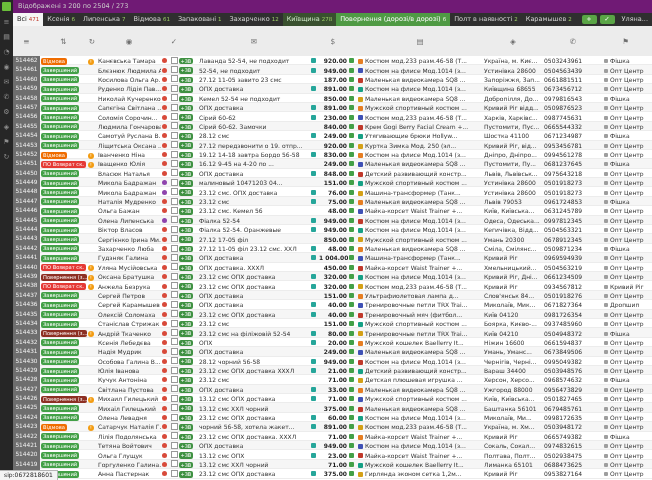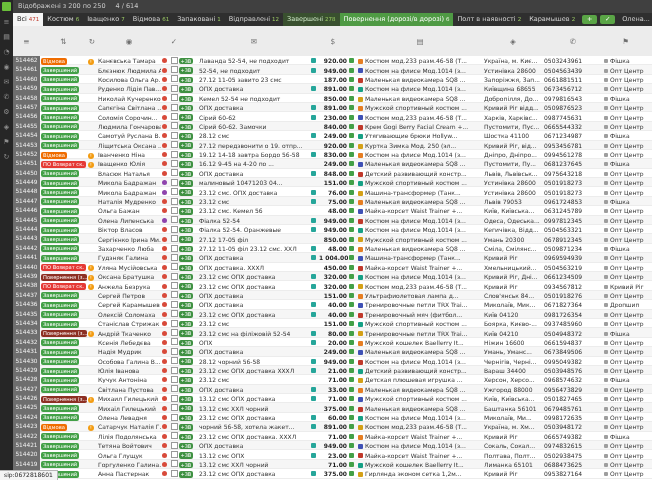--- a/index.html
+++ b/index.html
@@ -3,22 +3,22 @@
 <meta charset="utf-8">
 <style>
   html,body{margin:0;padding:0;background:#888;}
   .screen{position:relative;width:652px;height:480px;background:#fff;
     font-family:"DejaVu Sans",sans-serif;overflow:hidden;}
   
   .sidebar{position:absolute;left:0;top:0;width:13px;height:480px;background:#262626;z-index:2;}
   .logo{width:9px;height:9px;margin:2px auto 4px;background:#6abf3a;border-radius:1px;}
   .side-icon{width:13px;height:15px;color:#8d8d8d;font-size:7px;text-align:center;line-height:15px;cursor:pointer;}
   
-  .topbar{position:absolute;left:13px;top:0;right:0;height:13px;background:#404040;color:#c9c9c9;
-    font-size:6.5px;line-height:13px;padding:0 5px;display:flex;gap:10px;box-sizing:border-box;align-items:center;}
+  .topbar{position:absolute;left:13px;top:0;right:0;height:13px;background:#701a75;color:#c9c9c9;
+    font-size:6.5px;line-height:13px;padding:0 5px;display:flex;box-sizing:border-box;align-items:center;}
   
   .tabsbar{position:absolute;left:13px;top:13px;right:0;height:13px;background:#2f2f2f;display:flex;
     align-items:stretch;font-size:6.5px;color:#d5d5d5;overflow:hidden;}
   .tab{padding:0 4px;line-height:13px;white-space:nowrap;cursor:pointer;}
   .tab.active{background:#f5f5f5;color:#1d1d1d;}
   .tab.tint{background:#39502f;color:#cfe8c8;}
   .tab.solid{background:#4f9a44;color:#fff;}
   .tab .cnt{color:#9ccc65;font-size:5.5px;margin-left:2px;vertical-align:top;}
   .tab.active .cnt{color:#c0392b;}
   .tab.solid .cnt{color:#eaf7df;}
@@ -71,39 +71,39 @@
         <div class="side-icon">✆</div>
         <div class="side-icon">⚙</div>
         <div class="side-icon">◈</div>
         <div class="side-icon">⚑</div>
         <div class="side-icon">↻</div>
       </div>
   </div>
 
   <div class="topbar">
     <span>Відображені з 200 по 250</span>
-    <span>4 / 614</span>
+    <span>4 / 273</span>
   </div>
 
   <div class="tabsbar">
     <span class="tab active"><span>Всі</span><span class="cnt">471</span></span>
-      <span class="tab plain"><span>Костюм</span><span class="cnt">6</span></span>
-      <span class="tab plain"><span>Іващенко</span><span class="cnt">7</span></span>
+      <span class="tab plain"><span>Ксенія</span><span class="cnt">6</span></span>
+      <span class="tab plain"><span>Липенська</span><span class="cnt">7</span></span>
       <span class="tab plain"><span>Відмова</span><span class="cnt">61</span></span>
       <span class="tab plain"><span>Запаковані</span><span class="cnt">1</span></span>
-      <span class="tab plain"><span>Відправлені</span><span class="cnt">12</span></span>
-      <span class="tab tint"><span>Завершені</span><span class="cnt">278</span></span>
+      <span class="tab plain"><span>Захарченко</span><span class="cnt">12</span></span>
+      <span class="tab tint"><span>Київщина</span><span class="cnt">278</span></span>
       <span class="tab solid"><span>Повернення (дорозі/в дорозі)</span><span class="cnt">6</span></span>
       <span class="tab plain"><span>Полт в наявності</span><span class="cnt">2</span></span>
       <span class="tab plain"><span>Карамышев</span><span class="cnt">2</span></span>
       <div class="actions" id="actions">
         <span class="act-btn">+</span>
         <span class="act-btn">✓</span>
       </div>
-  <span class="tab plain"><span>Олена...</span></span>
+  <span class="tab plain"><span>Уляна...</span></span>
     </div>
 
   <div class="colheader cols" id="colheader">
       <div class="hcell">≡</div>
       <div class="hcell">⇅</div>
       <div class="hcell">↻</div>
       <div class="hcell">◉</div>
       <div class="hcell"></div>
       <div class="hcell">✓</div>
       <div class="hcell"></div>

